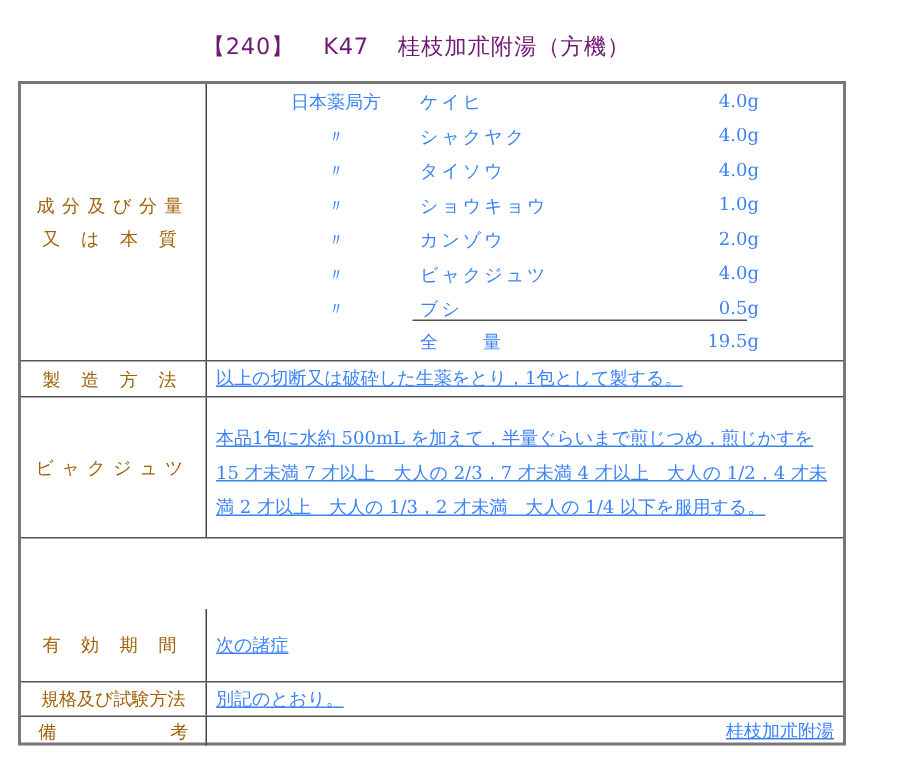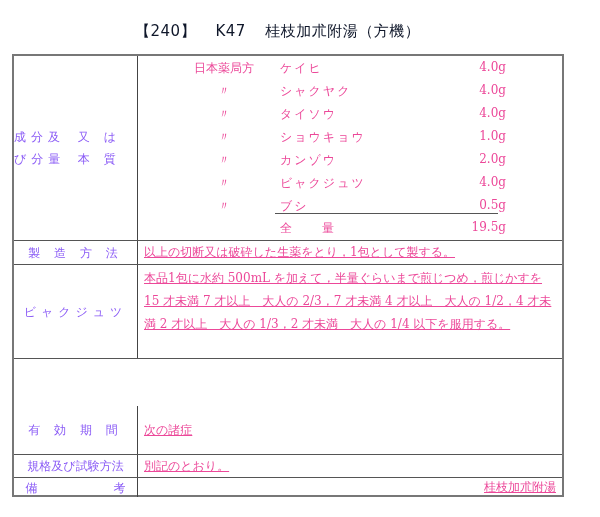--- a/index.html
+++ b/index.html
@@ -1,30 +1,30 @@
 <!DOCTYPE html>
 <html><head>
 <meta charset="utf-8">
 <style>
   html, body { margin:0; padding:0; background:#ffffff; }
   body { width:600px; height:517px; position:relative; overflow:hidden;
          font-family:"DejaVu Serif","Liberation Serif",serif; color:#333; }
   .title { position:absolute; top:22px; left:135px; font-family:"DejaVu Sans","Liberation Sans",sans-serif;
-           font-size:15px; color:#0f172a; white-space:nowrap; letter-spacing:0.5px; }
+           font-size:15px; color:#701a75; white-space:nowrap; letter-spacing:0.5px; }
   .title span { margin-right:14px; }
   .tbl { position:absolute; left:12px; top:54px; width:552px; height:443px;
          border:2px solid #777; box-sizing:border-box; }
   .row { position:absolute; left:0; right:0; border-bottom:1px solid #555; box-sizing:border-box; }
   .row.last { border-bottom:none; }
   .lbl { position:absolute; left:0; top:0; bottom:0; width:123px; border-right:1px solid #444;
-         display:flex; flex-direction:row; justify-content:center; align-items:center;
-         font-size:12px; color:#8b5cf6; letter-spacing:5px; }
+         display:flex; flex-direction:column; justify-content:center; align-items:center;
+         font-size:12px; color:#a16207; letter-spacing:5px; }
   .lbl div { line-height:22px; }
-  .val { position:absolute; left:124px; right:0; top:0; bottom:0; font-size:12px; color:#ec4899;
-         padding:2px 6px; box-sizing:border-box; }
+  .val { position:absolute; left:124px; right:0; top:0; bottom:0; font-size:12px; color:#3b82f6;
+         padding:16px 6px; box-sizing:border-box; }
   .val .line { line-height:23px; white-space:nowrap;text-decoration:underline; }
   .ing { position:absolute; font-size:12px; white-space:nowrap; }
   .ing .src { position:absolute; left:0; width:84px; text-align:center; }
   .ing .name { position:absolute; left:98px; letter-spacing:2px; }
   .ing .amt { position:absolute; left:264px; width:60px; text-align:right; font-family:"DejaVu Serif",serif; }
   .uline { position:absolute; left:137px; width:223px; height:1px; background:#555; top:157px; }
   .spread { display:flex; justify-content:space-between; width:100px; letter-spacing:0; }
 </style>
 </head>
 <body>

